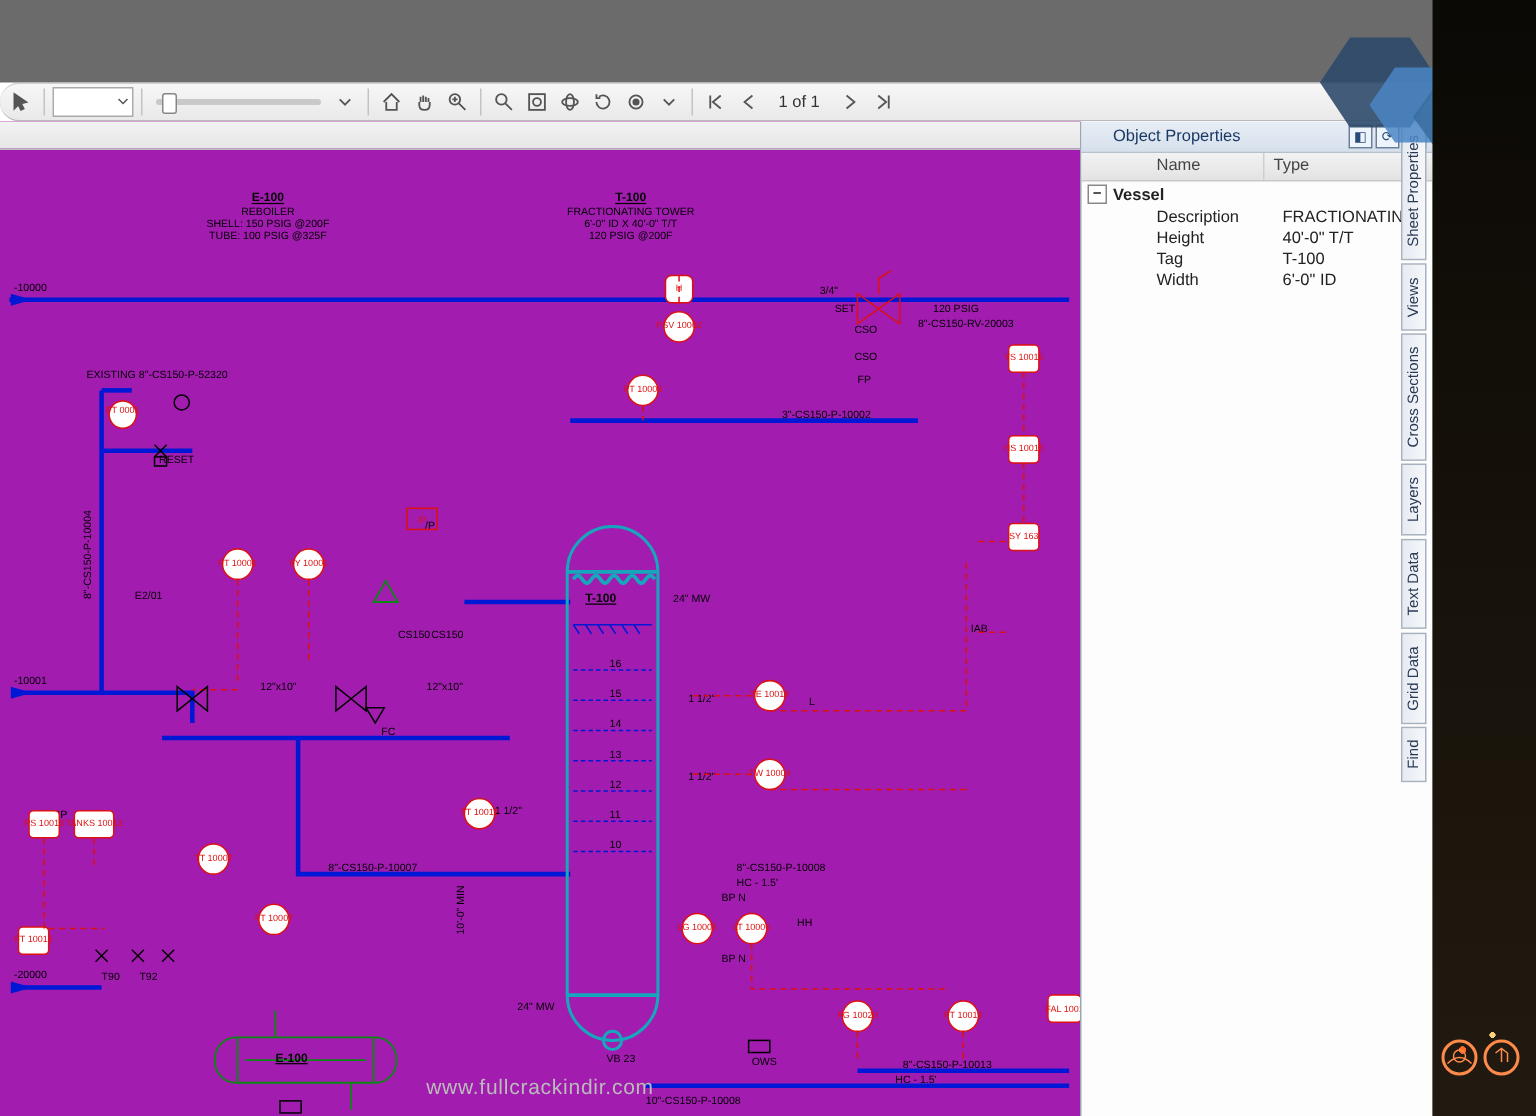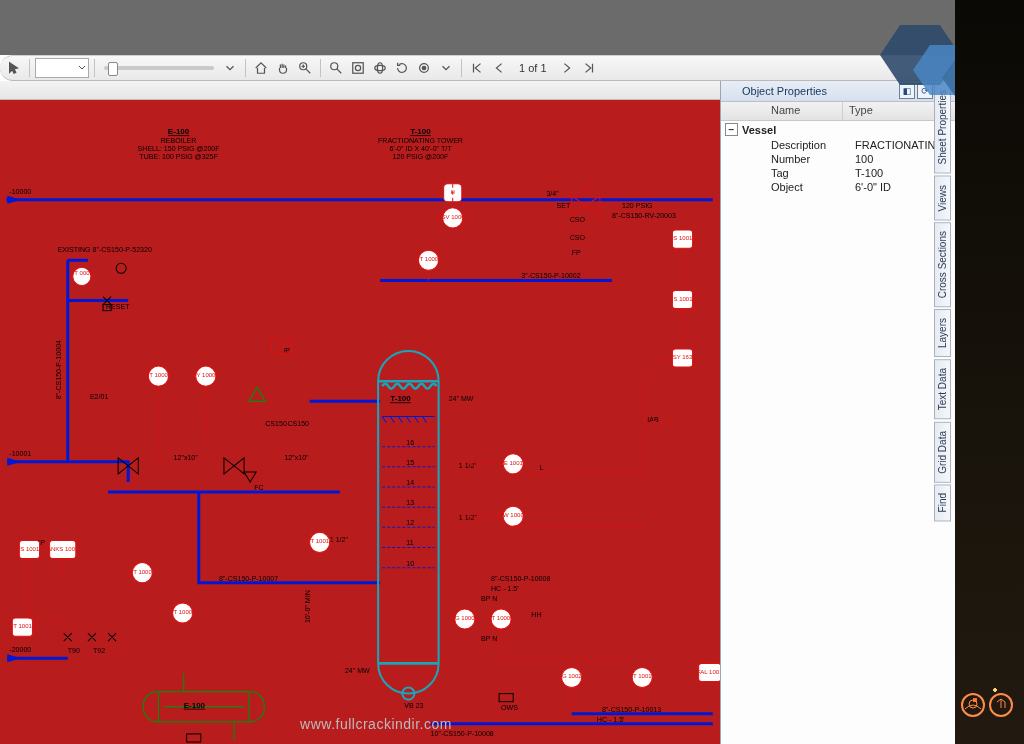--- a/index.html
+++ b/index.html
@@ -49,28 +49,28 @@
     width:50px;height:18px;border:1px solid #aaa;background:#fff;display:flex;align-items:center;justify-content:flex-end;padding-right:2px;
   }
   .zoom-slider{ width:110px;height:4px;background:#c9c9c9;border-radius:2px;position:relative;margin:0 4px;}
   .zoom-slider::after{content:"";position:absolute;left:4px;top:-4px;width:8px;height:12px;background:#fff;border:1px solid #888;border-radius:2px;}
   .page-info{ margin:0 8px; color:#333;}
 
   .content-row{
     flex:1; display:flex; min-height:0;
   }
   .drawing{
-    flex:1; position:relative; background:#b91c1c; overflow:hidden;
+    flex:1; position:relative; background:#a21caf; overflow:hidden;
   }
   .ruler-h{height:18px;background:linear-gradient(#f3f3f3,#e6e6e6);border-bottom:1px solid #bdbdbd;}
   .drawing-canvas{position:absolute;left:0;top:18px;right:0;bottom:0;}
   .drawing-canvas svg{width:100%;height:100%;}
   .watermark{
     position:absolute;left:50%;bottom:12px;transform:translateX(-50%);
-    color:#bbb;font-size:14px;letter-spacing:.5px;pointer-events:none;margin-left:16px;
+    color:#bbb;font-size:14px;letter-spacing:.5px;pointer-events:none;
   }
 
   
   .props{
     width:234px; border-left:1px solid #9aa6b2; display:flex; flex-direction:column;
     background:#fdfdfd;
   }
   .props-title{
     height:20px; background:linear-gradient(#e8eef6,#d6e0ec);
     border-bottom:1px solid #b6c1cf; display:flex;align-items:center;
@@ -434,29 +434,29 @@
         <div class="prop-group">
           <div class="tree-toggle">−</div>
           <span>Vessel</span>
         </div>
         <div id="prop-rows">
             <div class="prop-row">
               <span class="n">Description</span>
               <span class="v">FRACTIONATING</span>
             </div>
             <div class="prop-row">
-              <span class="n">Number</span>
-              <span class="v">100</span>
+              <span class="n">Height</span>
+              <span class="v">40'-0" T/T</span>
             </div>
             <div class="prop-row">
               <span class="n">Tag</span>
               <span class="v">T-100</span>
             </div>
             <div class="prop-row">
-              <span class="n">Object</span>
+              <span class="n">Width</span>
               <span class="v">6'-0" ID</span>
             </div>
           </div>
       </div>
     </div>
   </div>
 
   <div class="side-tabs">
     <div class="stg"></div>
       <div class="bar"></div>

